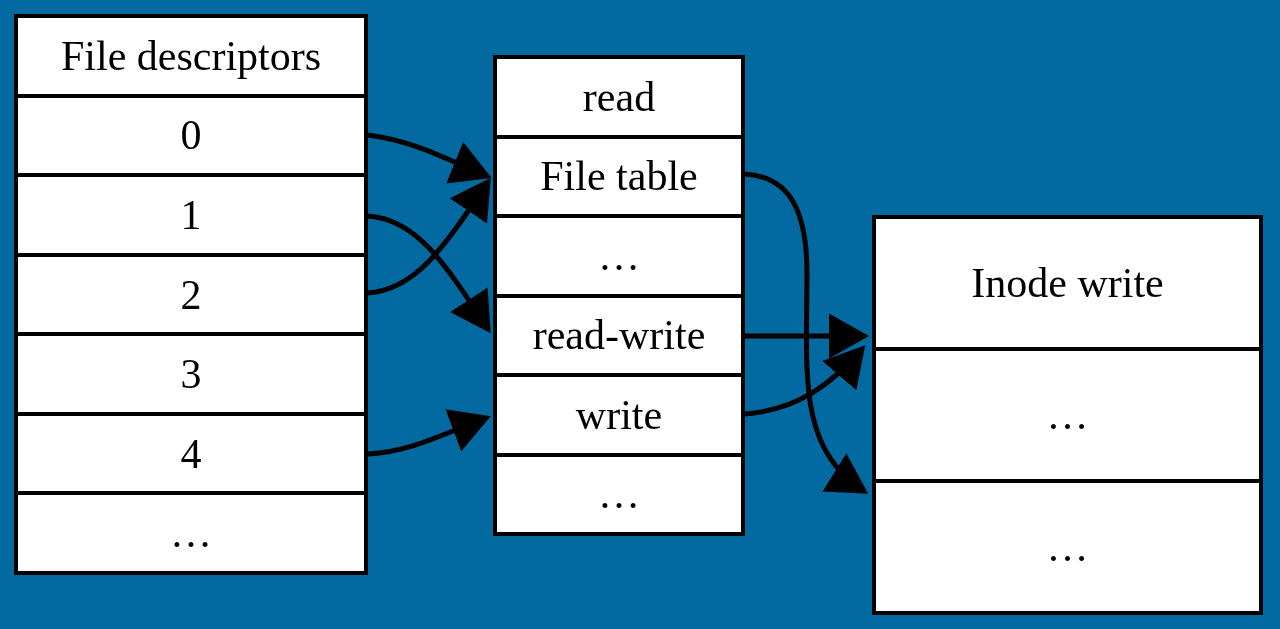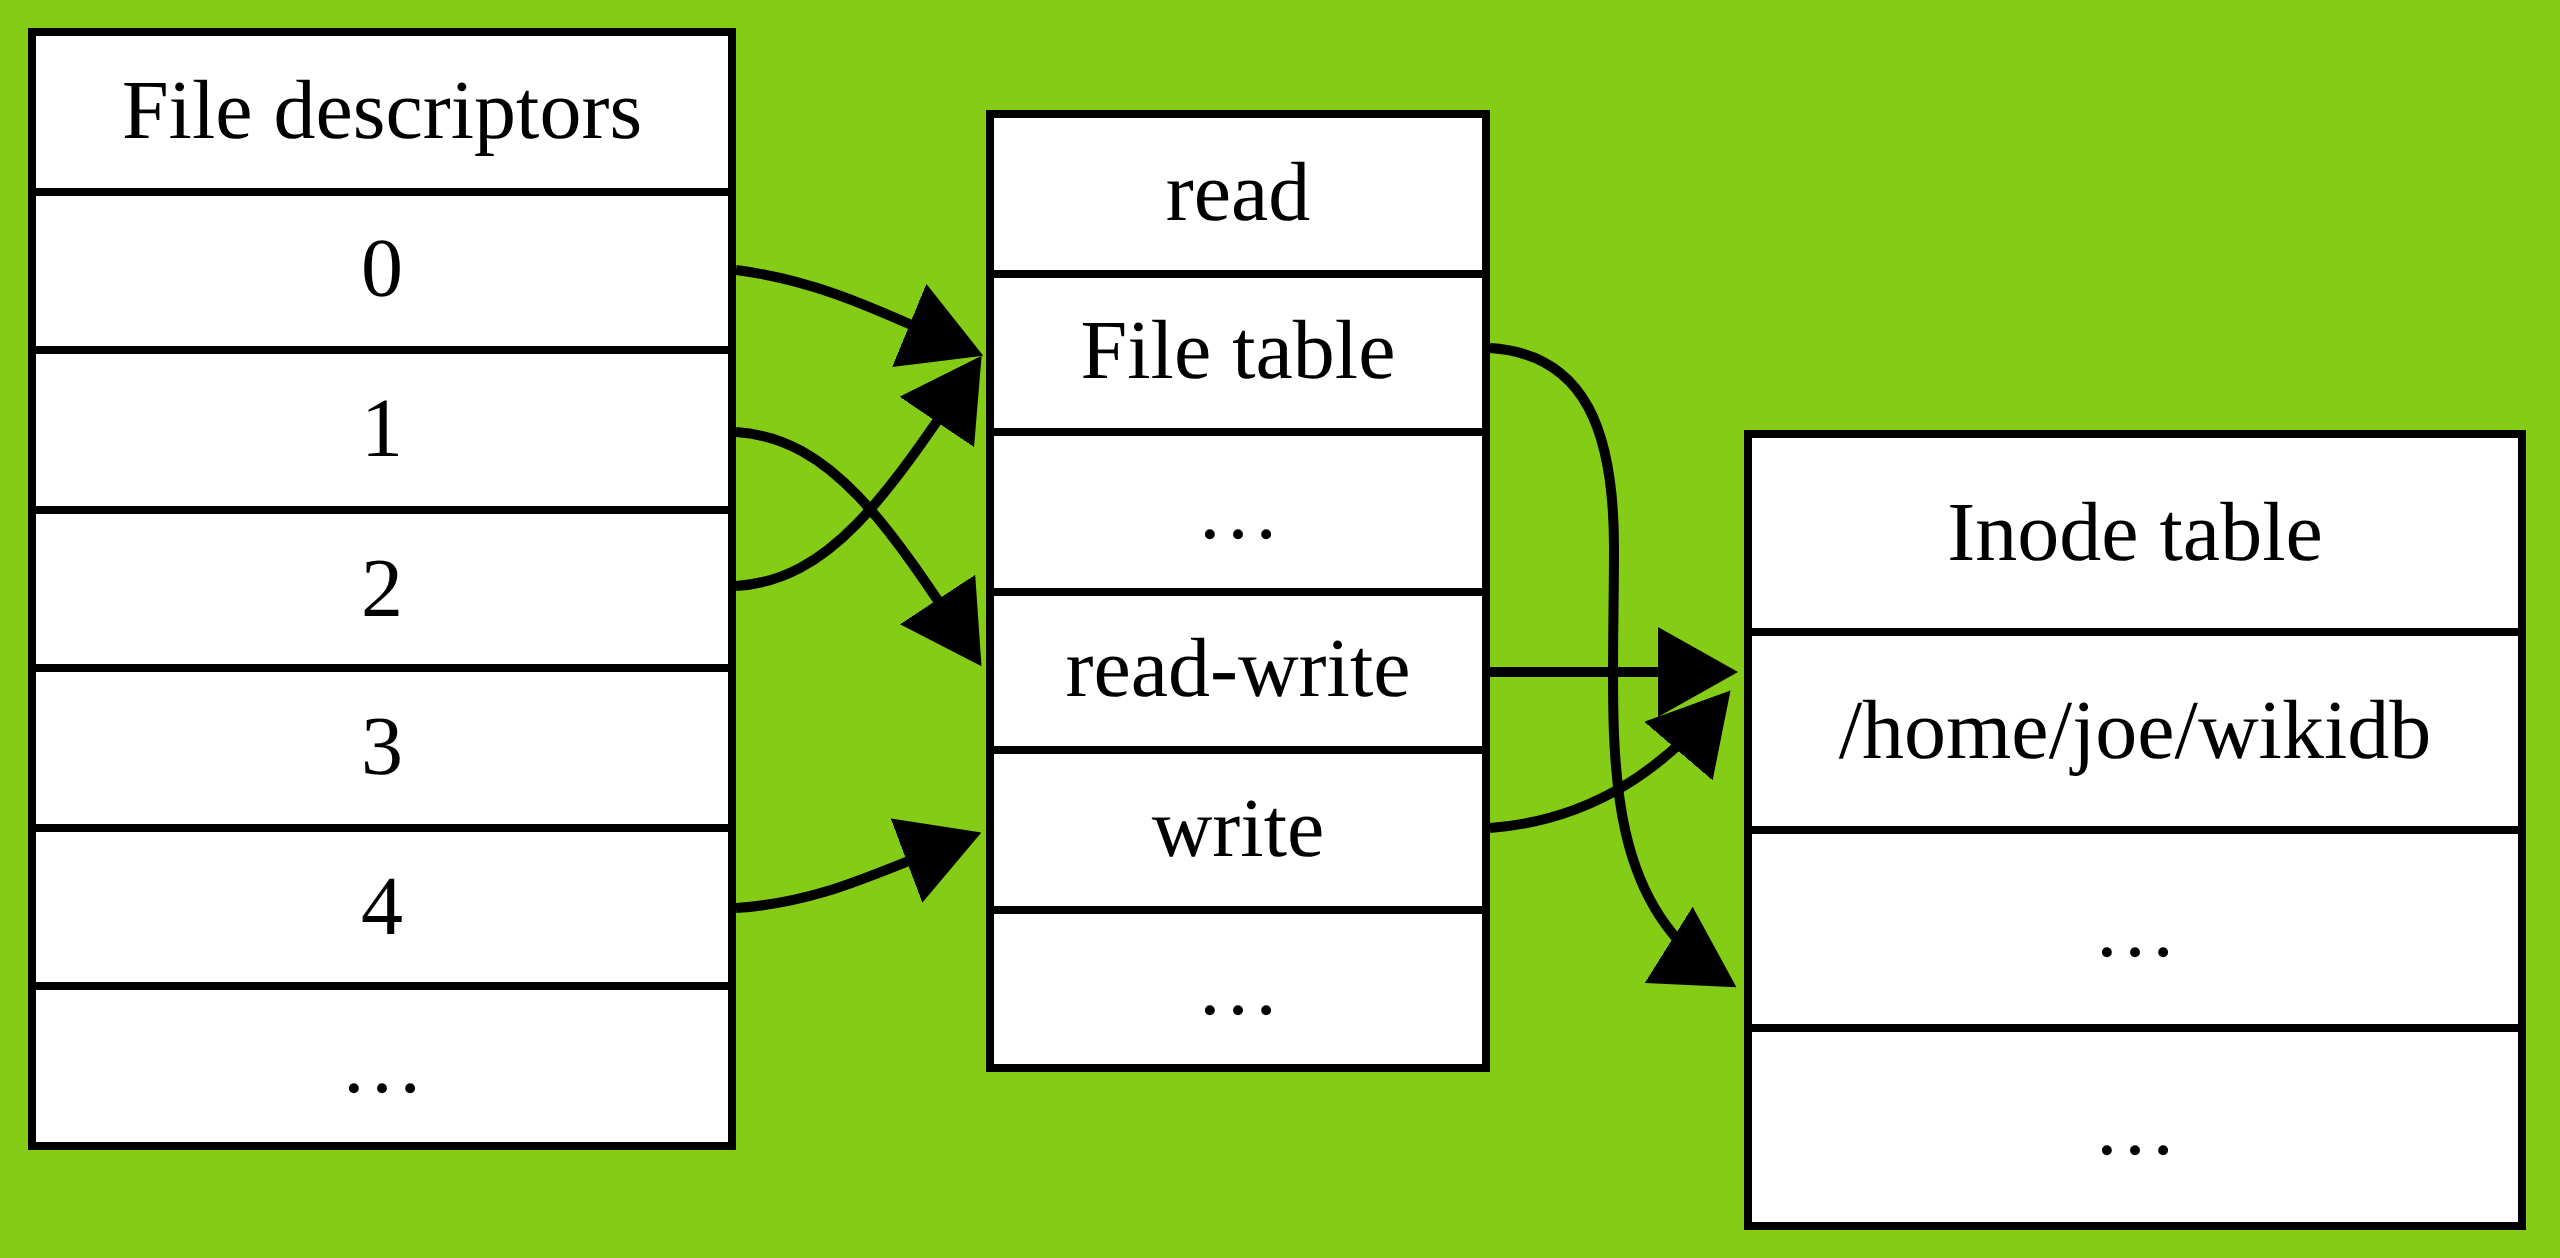--- a/index.html
+++ b/index.html
@@ -4,21 +4,21 @@
 <style>
   html, body {
     margin: 0;
     padding: 0;
     background: #ffffff;
   }
   .stage {
     position: relative;
     width: 1280px;
     height: 629px;
-    background: #84cc16;
+    background: #0369a1;
     font-family: "Liberation Serif", "DejaVu Serif", serif;
     color: #000000;
     overflow: hidden;
   }
   .arrows {
     position: absolute;
     left: 0;
     top: 0;
     width: 1280px;
     height: 629px;
@@ -102,19 +102,18 @@
   <div class="dtable file-table">
     <div class="cell">read</div>
     <div class="cell">File table</div>
     <div class="cell">…</div>
     <div class="cell">read-write</div>
     <div class="cell">write</div>
     <div class="cell">…</div>
   </div>
 
   <div class="dtable inode-table">
-    <div class="cell">Inode table</div>
-    <div class="cell">/home/joe/wikidb</div>
+    <div class="cell">Inode write</div>
     <div class="cell">…</div>
     <div class="cell">…</div>
   </div>
 
 </div>
 
 </body></html>

